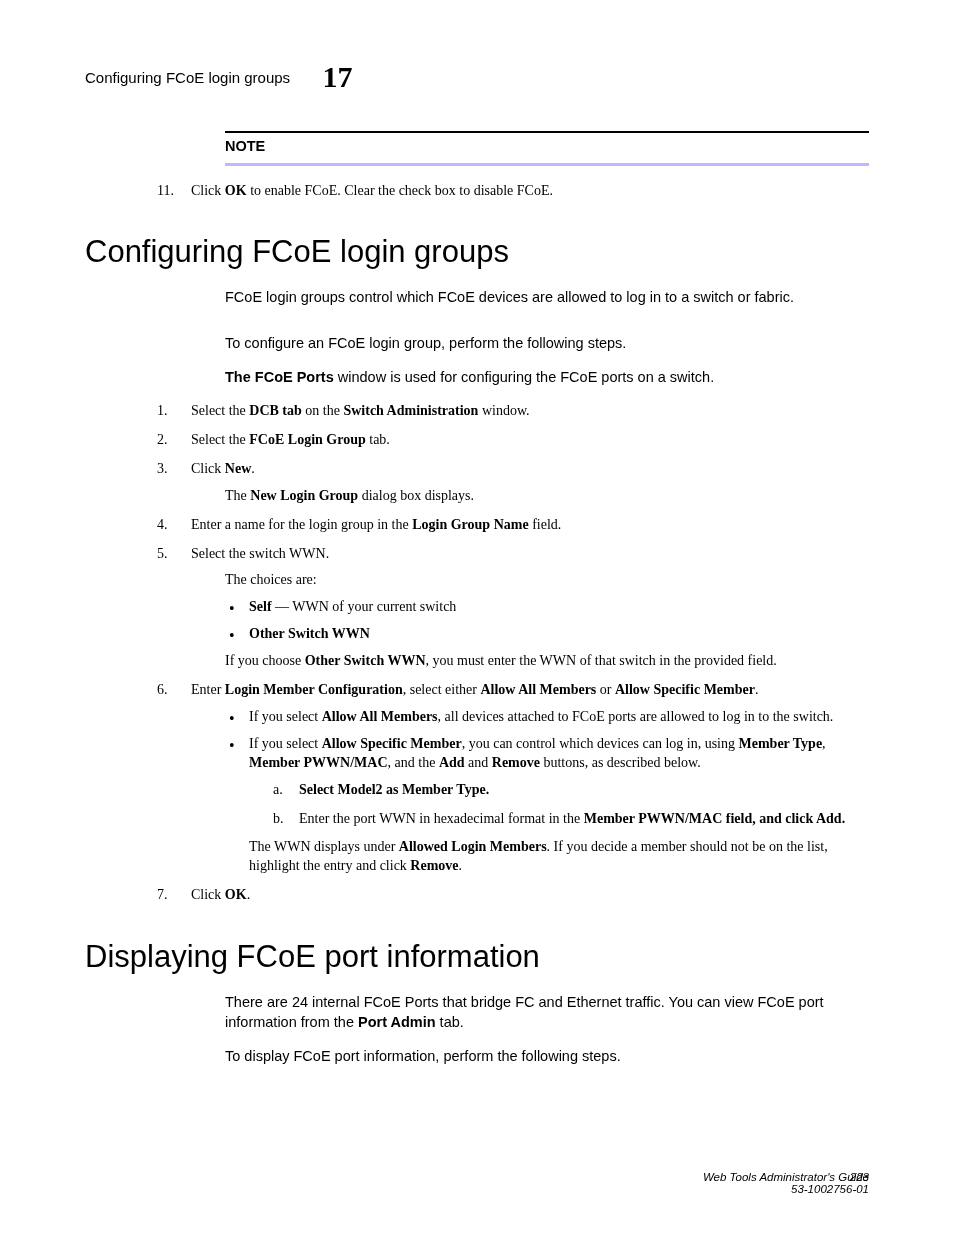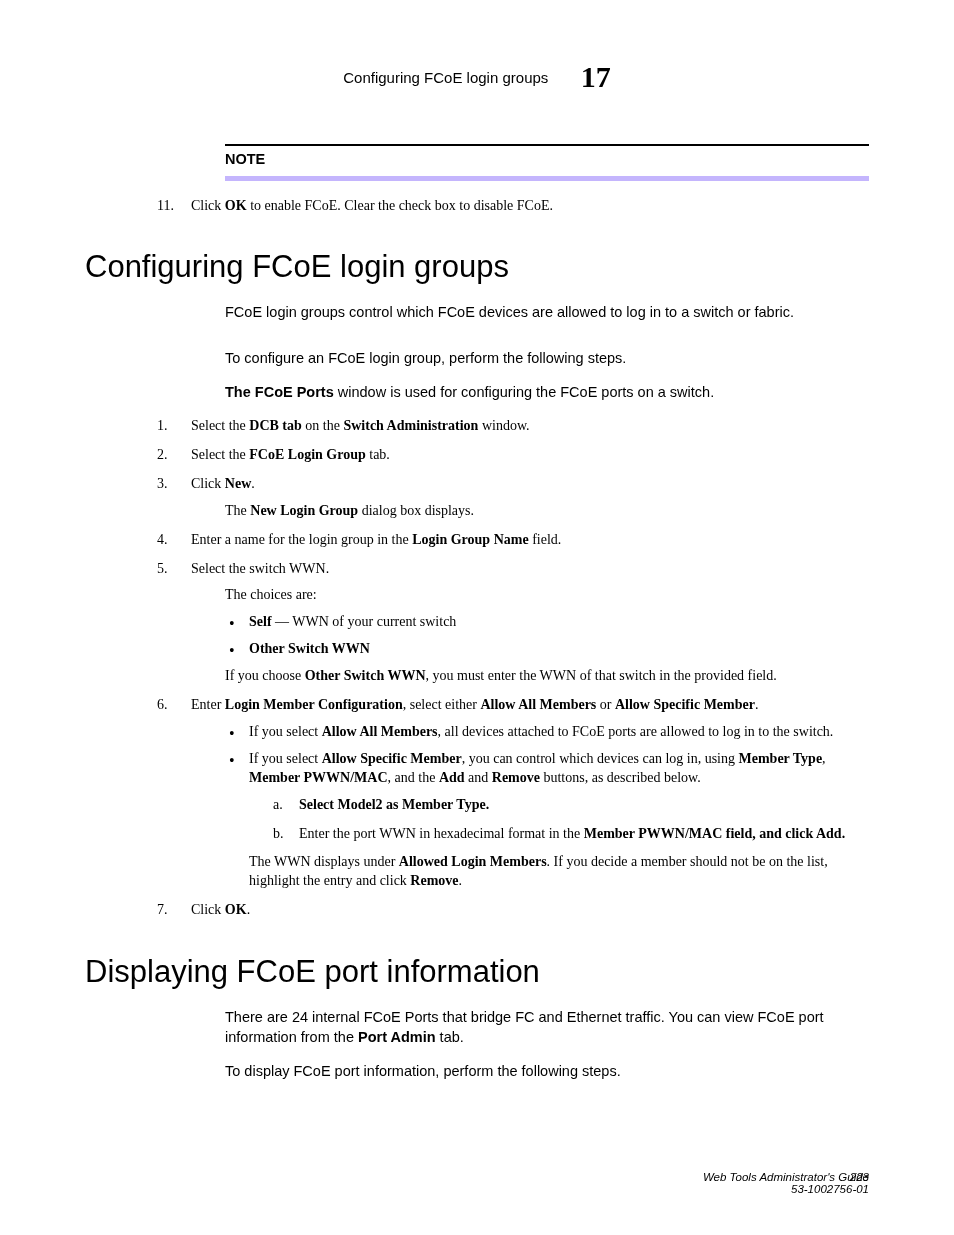--- a/index.html
+++ b/index.html
@@ -12,40 +12,40 @@
     position: relative;
     background: #fff;
   }
   .page {
     position: absolute;
     left: 85px;
     top: 60px;
     width: 784px;
   }
   .running-head {
-    text-align: center;
-    margin-bottom: 50px;
+    text-align: left;
+    margin-bottom: 37px;
   }
   .running-head .title {
     font-size: 15px;
     display: inline-block;
     vertical-align: middle;
   }
   .running-head .chapnum {
     font-family: Georgia, "Times New Roman", serif;
     font-size: 30px;
     display: inline-block;
     vertical-align: middle;
     margin-left: 28px;
     font-weight: bold;
   }
   .note-box {
     margin-left: 140px;
     border-top: 2px solid #000;
-    border-bottom: 5px solid #c4b5fd;
+    border-bottom: 3px solid #c4b5fd;
     padding: 4px 0 6px 0;
     font-size: 14.5px;
     line-height: 1.35;
     margin-bottom: 16px;
   }
   .note-label { font-weight: bold; }
   .body-indent {
     margin-left: 140px;
     font-size: 14.5px;
     line-height: 1.35;

